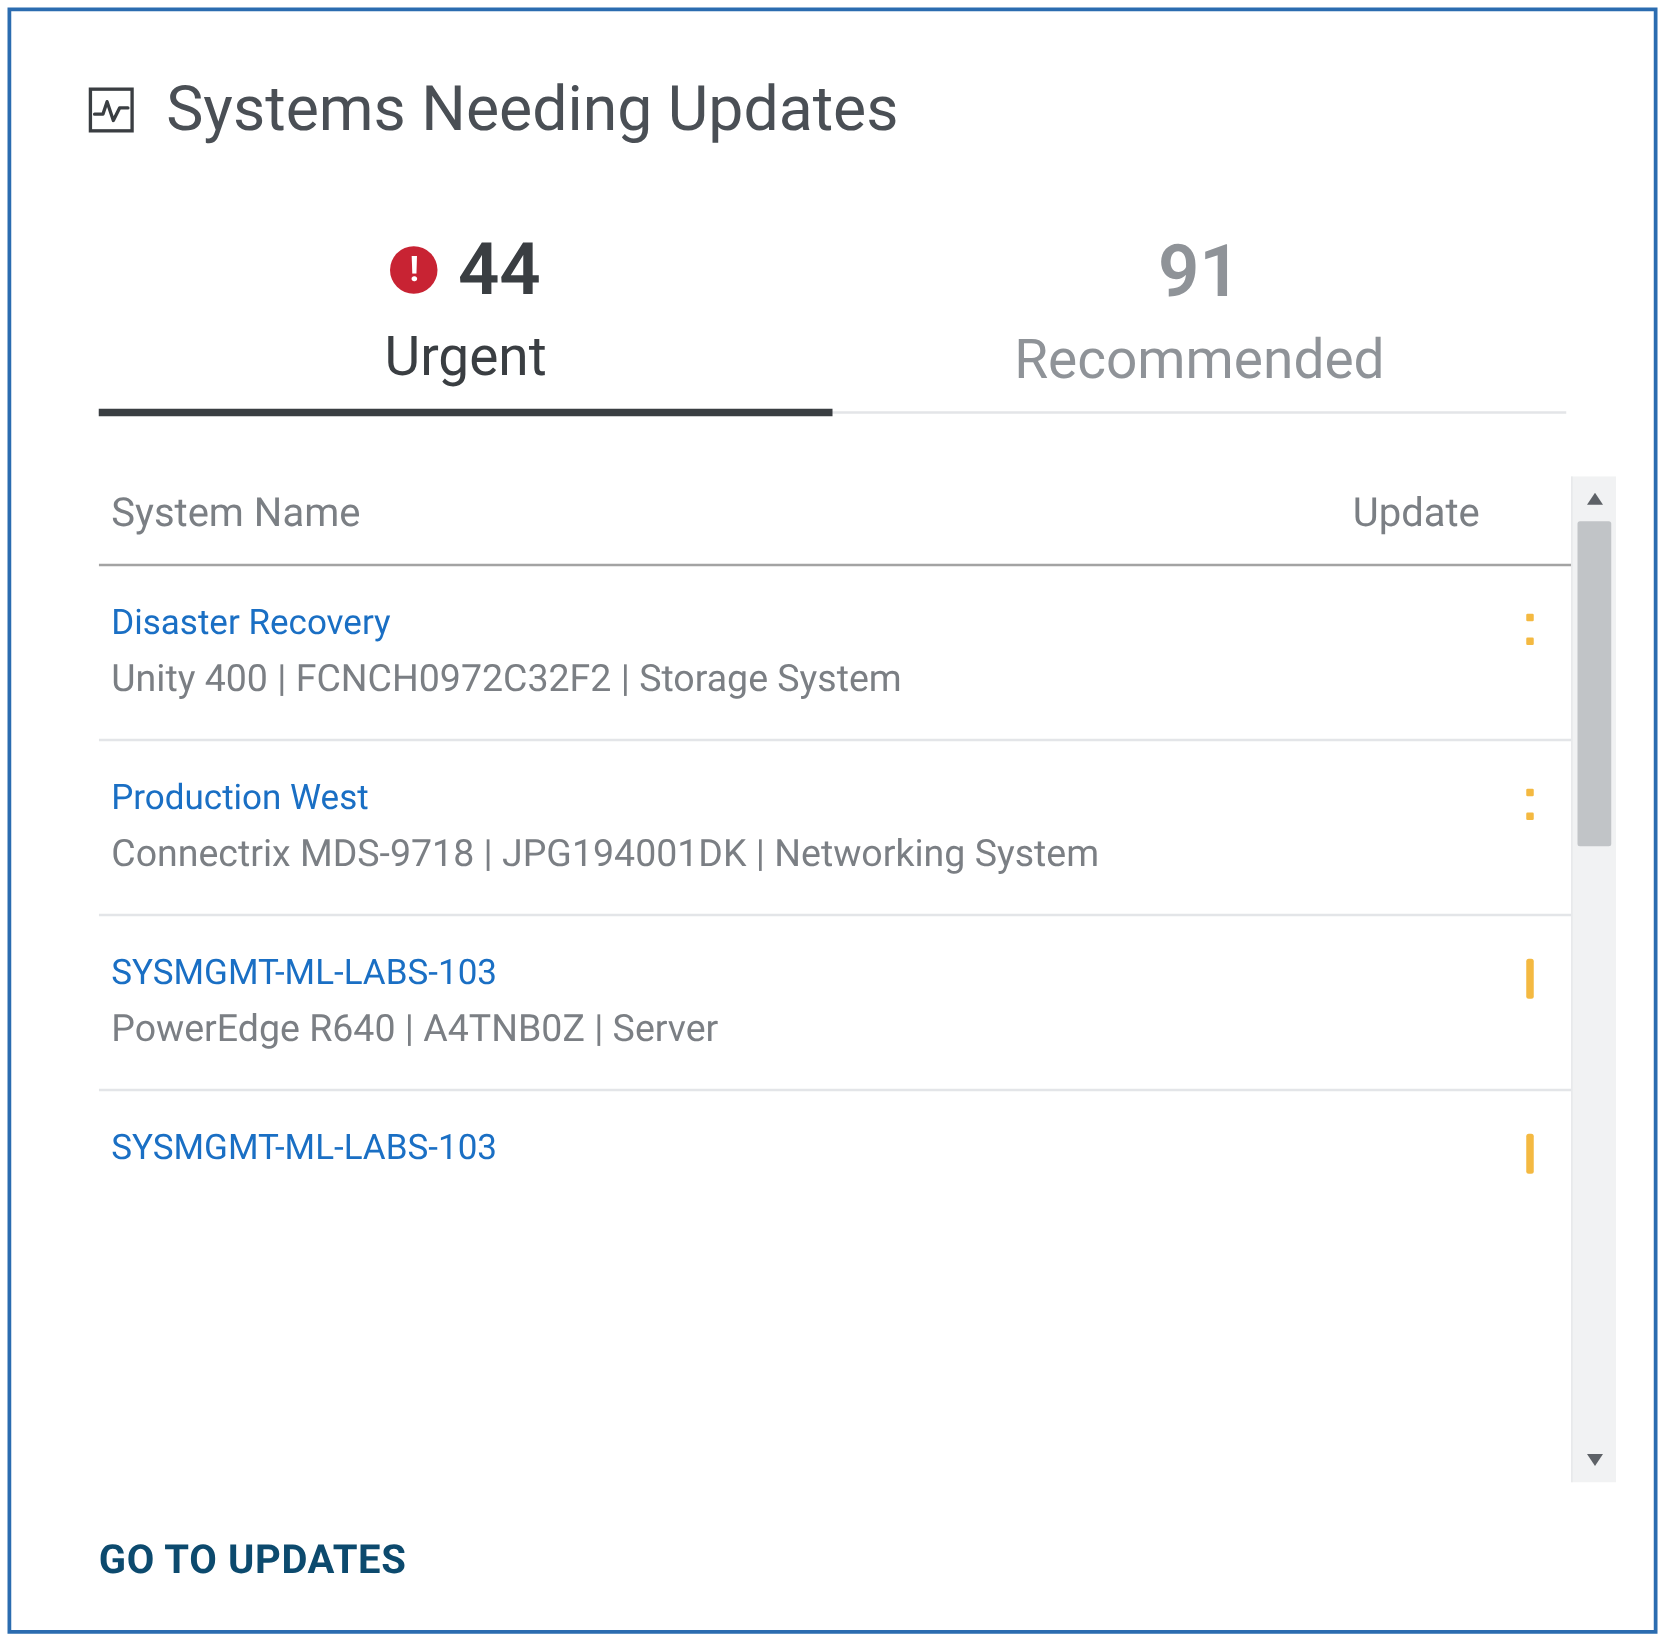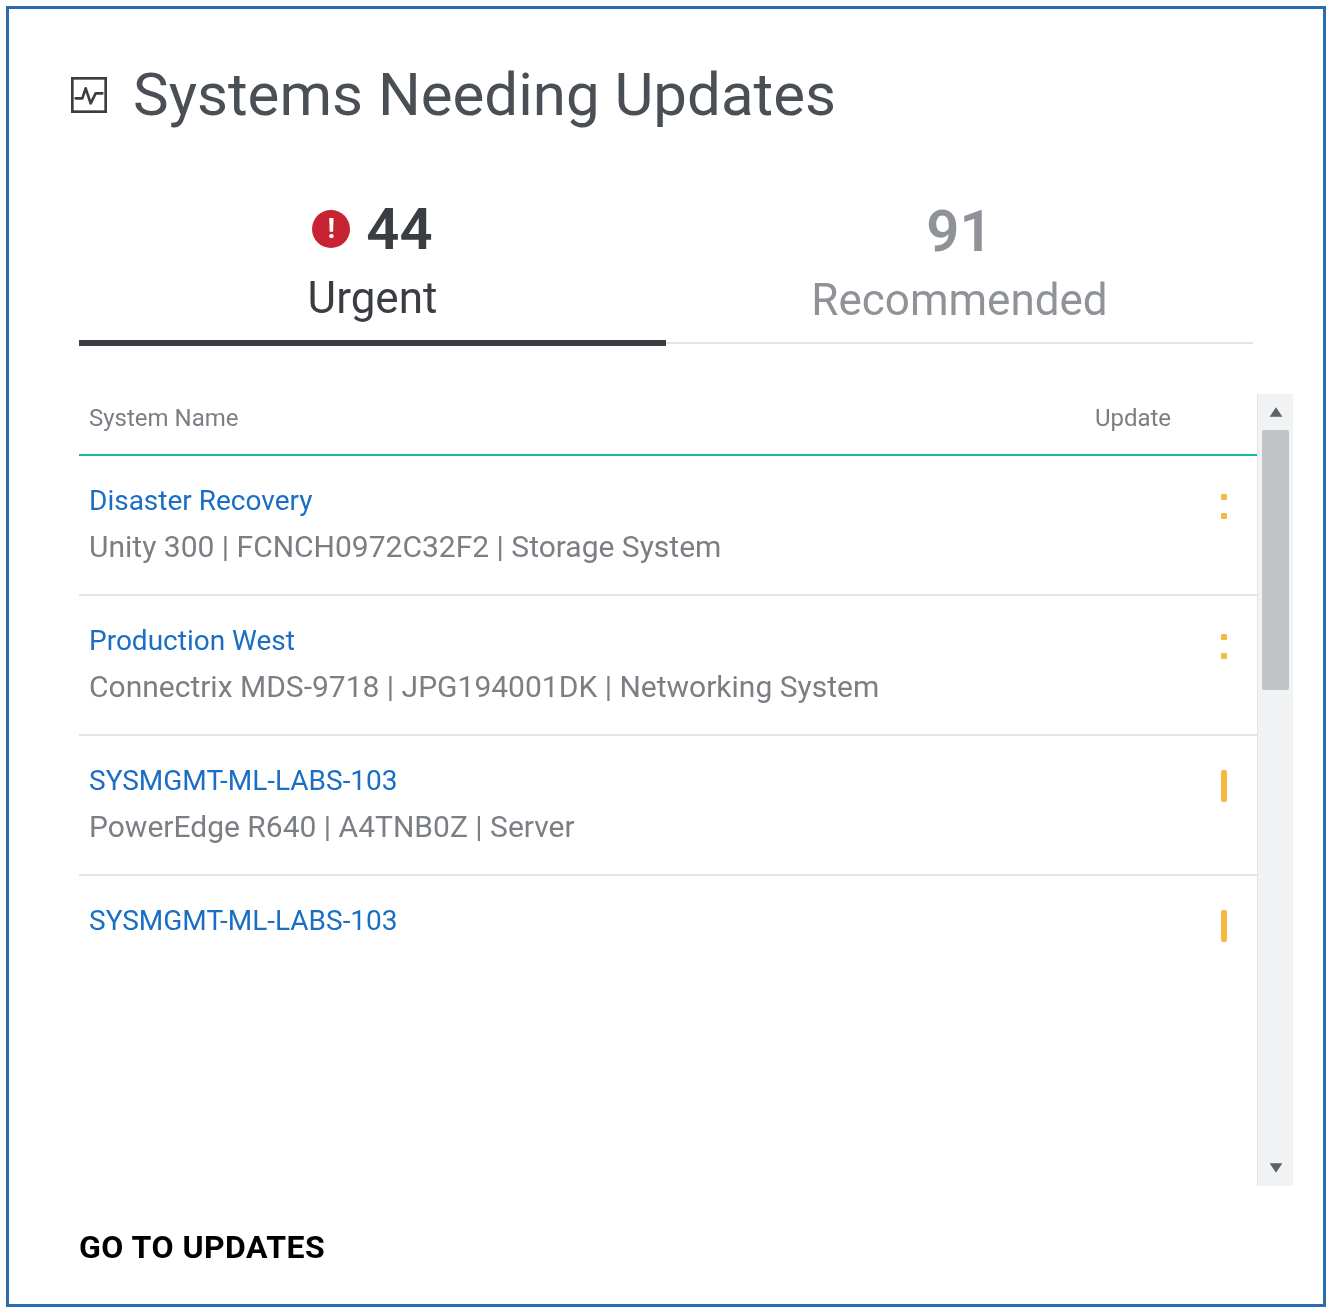--- a/index.html
+++ b/index.html
@@ -19,21 +19,21 @@
     padding: 40px 0 30px 0;
   }
   .card-header {
     display: flex;
     align-items: center;
     gap: 24px;
     padding: 10px 60px 30px 60px;
   }
   .header-icon svg { display: block; }
   .card-title {
-    font-size: 60px;
+    font-size: 50px;
     font-weight: 400;
     color: #4a4f55;
   }
 
   .tabs-wrap { padding: 40px 70px 0 70px; }
   .tabs {
     display: flex;
     align-items: flex-end;
     border-bottom: 2px solid #e3e5e8;
   }
@@ -82,24 +82,24 @@
     position: relative;
     overflow: hidden;
   }
   .table {
     flex: 1;
     border-collapse: collapse;
   }
   .thead {
     display: flex;
     align-items: center;
-    border-bottom: 2px solid #14b8a6;
+    border-bottom: 2px solid #a3a3a3;
     padding: 10px 0 22px 0;
     color: #7b7f84;
-    font-size: 24px;
+    font-size: 32px;
   }
   .th-name { flex: 1; padding-left: 10px; }
   .th-update { width: 200px; text-align: center; padding-right: 48px; }
 
   .rows { }
   .row {
     border-bottom: 2px solid #e3e5e8;
     padding: 28px 10px 30px 10px;
     display: flex;
     align-items: flex-start;
@@ -163,21 +163,21 @@
     height: 260px;
     background: #c1c4c7;
     border-radius: 2px;
     cursor: pointer;
   }
 
   .card-footer {
     padding: 22px 60px 8px 70px;
   }
   .go-link {
-    color: #000000;
+    color: #0c4a6e;
     font-size: 32px;
     font-weight: 700;
     letter-spacing: 0.5px;
     cursor: pointer;
   }
 </style>
 </head>
 <body>
 
 <div class="card">
@@ -214,21 +214,21 @@
     <div class="table">
       <div class="thead">
         <div class="th-name">System Name</div>
         <div class="th-update">Update</div>
       </div>
       <div class="rows">
 
         <div class="row">
           <div class="row-main">
             <div class="row-title">Disaster Recovery</div>
-            <div class="row-sub">Unity 300 | FCNCH0972C32F2 | Storage System</div>
+            <div class="row-sub">Unity 400 | FCNCH0972C32F2 | Storage System</div>
           </div>
           <div class="row-update">
             <span class="upd-marker dots">
                 <span></span>
                 <span></span>
               </span>
           </div>
         </div>
 
         <div class="row">

